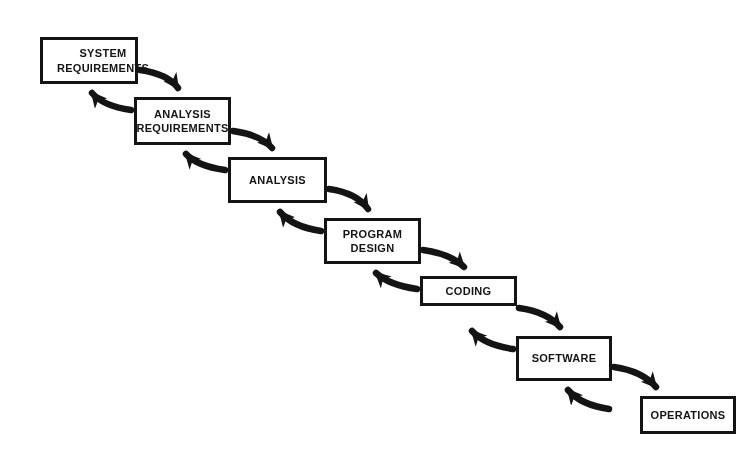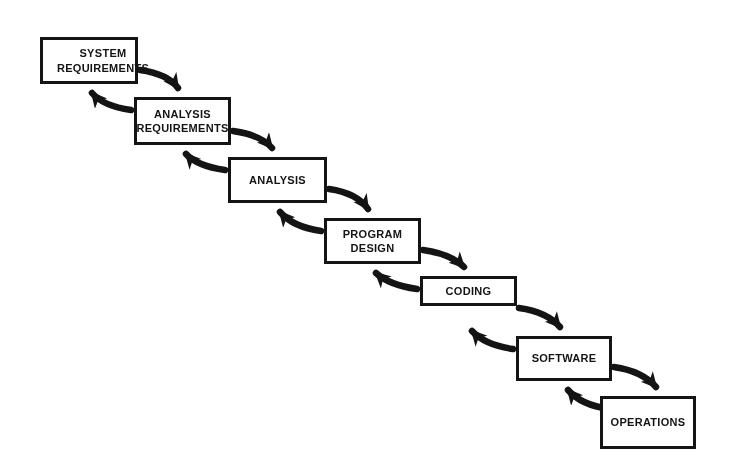--- a/index.html
+++ b/index.html
@@ -62,14 +62,14 @@
     </svg>
 <div class="stage-box" style="left: 40px; top: 37px; width: 98px; height: 47px; border-color: rgb(20, 20, 20); color: rgb(20, 20, 20); padding-left: 28px;">SYSTEM
 REQUIREMENTS</div>
     <div class="stage-box" style="left: 134px; top: 97px; width: 97px; height: 48px; border-color: rgb(20, 20, 20); color: rgb(20, 20, 20);">ANALYSIS
 REQUIREMENTS</div>
     <div class="stage-box" style="left: 228px; top: 157px; width: 99px; height: 46px; border-color: rgb(20, 20, 20); color: rgb(20, 20, 20);">ANALYSIS</div>
     <div class="stage-box" style="left: 324px; top: 218px; width: 97px; height: 46px; border-color: rgb(20, 20, 20); color: rgb(20, 20, 20);">PROGRAM
 DESIGN</div>
     <div class="stage-box" style="left: 420px; top: 276px; width: 97px; height: 30px; border-color: rgb(20, 20, 20); color: rgb(20, 20, 20);">CODING</div>
     <div class="stage-box" style="left: 516px; top: 336px; width: 96px; height: 45px; border-color: rgb(20, 20, 20); color: rgb(20, 20, 20);">SOFTWARE</div>
-    <div class="stage-box" style="left: 600px; top: 396px; width: 96px; height: 53px; border-color: rgb(20, 20, 20); color: rgb(20, 20, 20);">OPERATIONS</div>
+    <div class="stage-box" style="left: 640px; top: 396px; width: 96px; height: 38px; border-color: rgb(20, 20, 20); color: rgb(20, 20, 20);">OPERATIONS</div>
   </div>
 
 </body></html>

